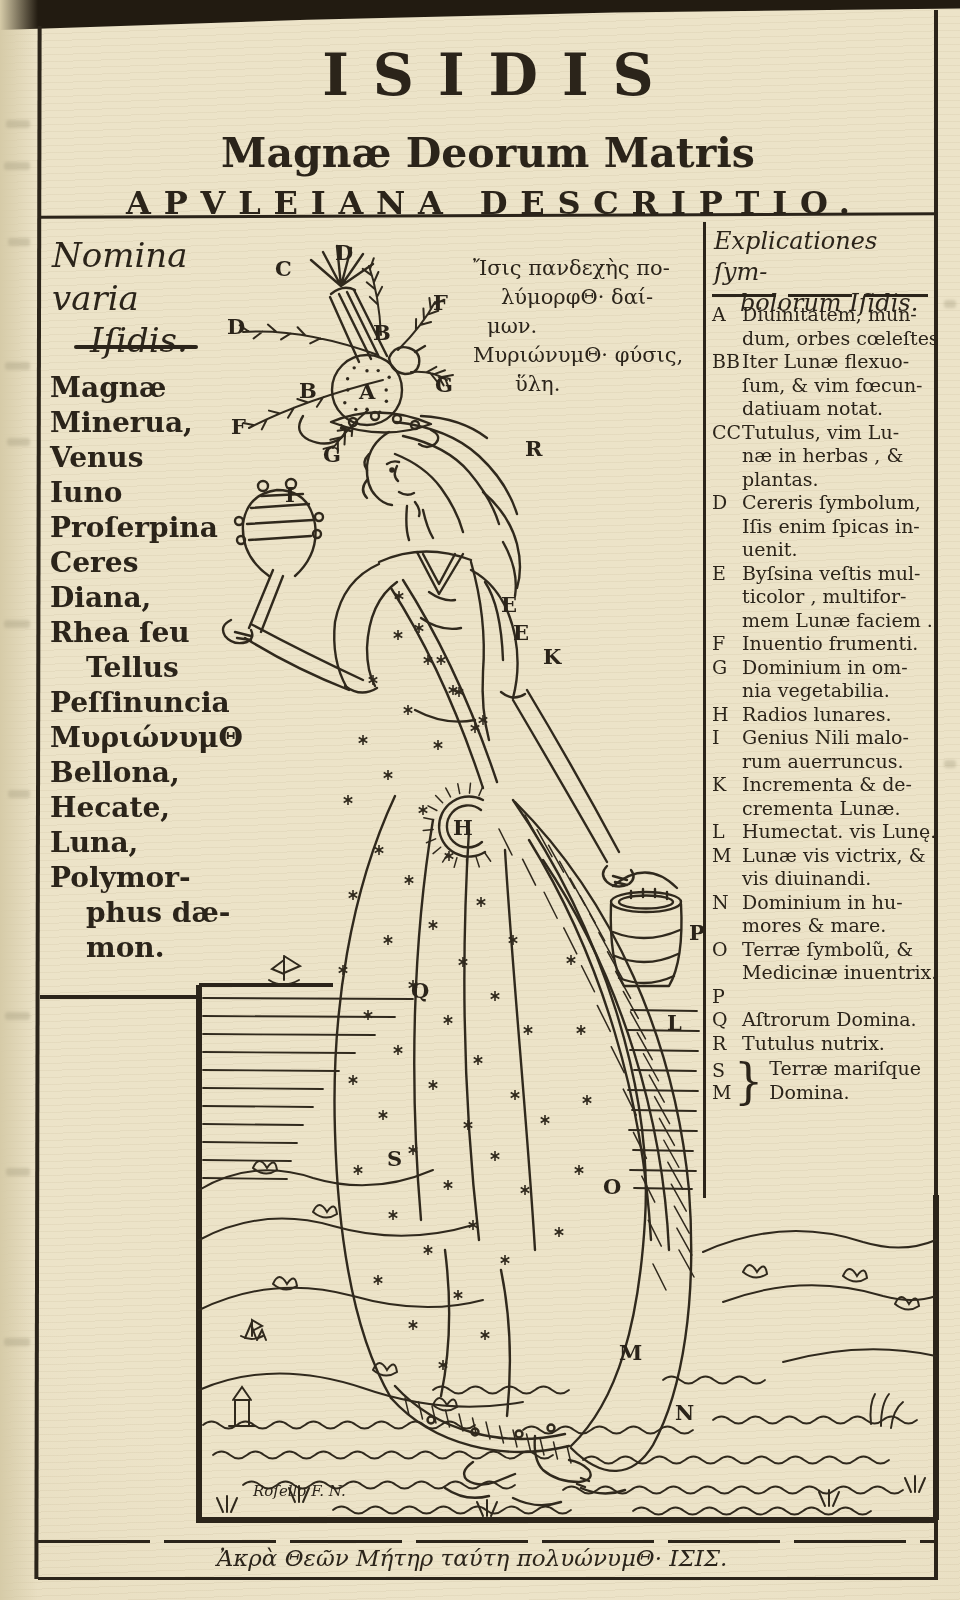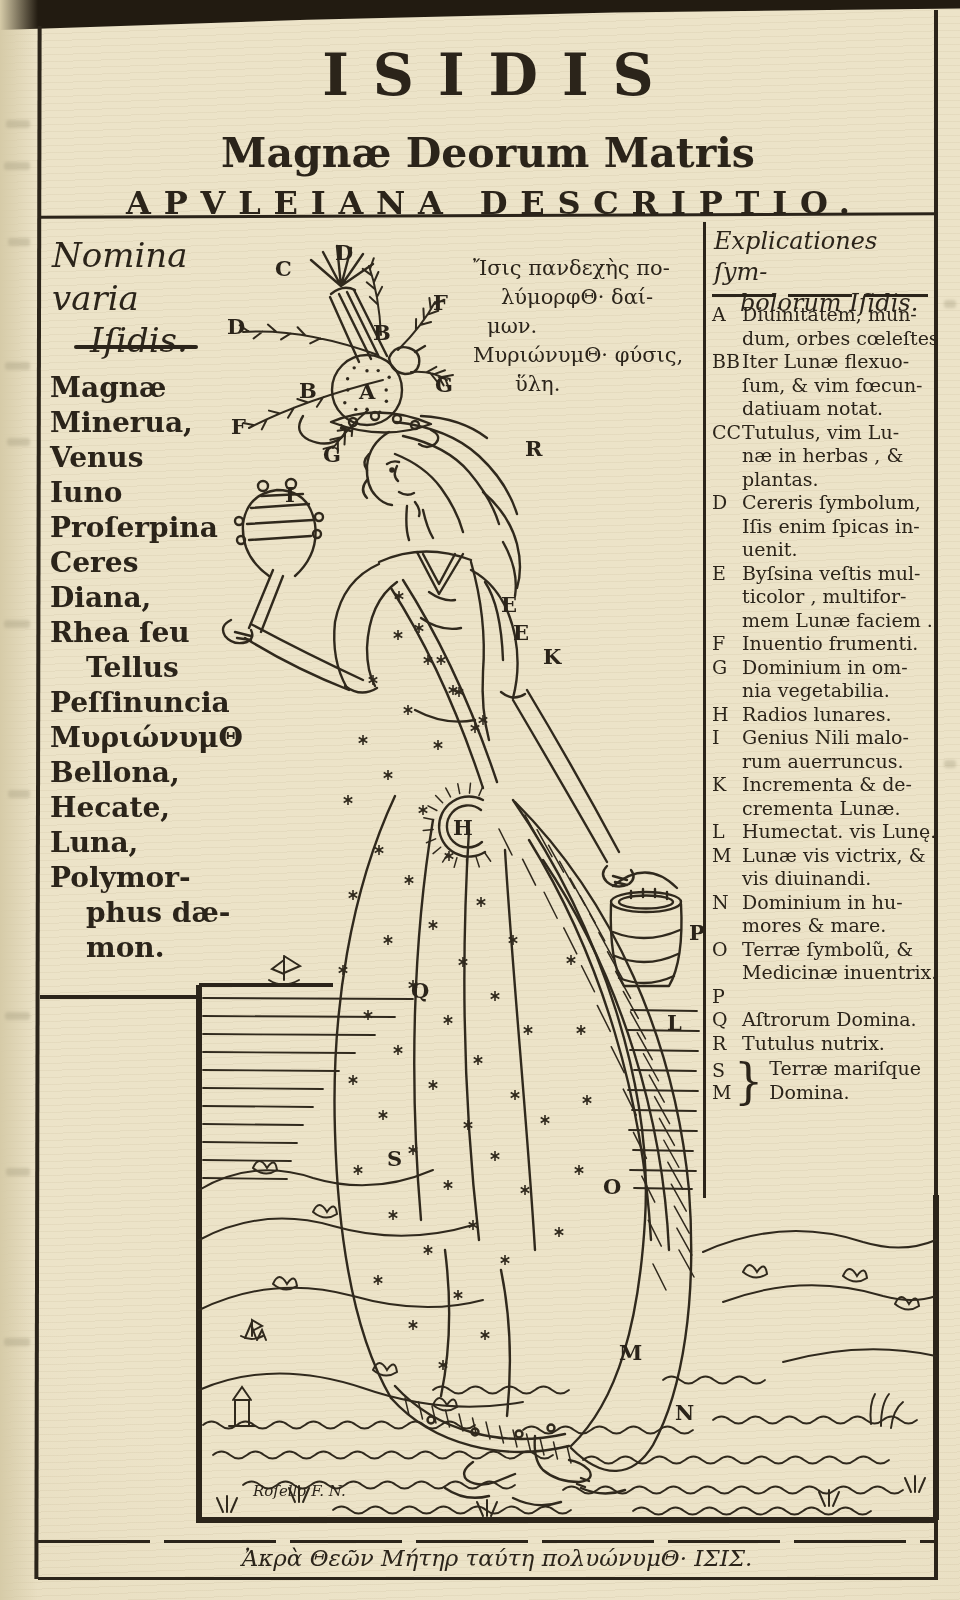--- a/index.html
+++ b/index.html
@@ -47,21 +47,21 @@
   .explic-h .l2{display:block;padding-left:26px;}
   .rc-body{left:710px;top:303px;width:230px;font-size:19px;line-height:23.5px;}
   .rc-entry{display:flex;}
   .rc-key{flex:0 0 30px;padding-left:2px;}
   .rc-txt{flex:1;white-space:pre-line;}
   .rc-brace{display:flex;align-items:center;margin-top:2px;}
   .rc-brace .keys{flex:0 0 22px;display:flex;flex-direction:column;line-height:22px;padding-left:2px;}
   .rc-brace .brace{font-size:46px;line-height:1;transform:scaleY(1.05);padding-right:4px;}
   .rc-brace .rc-txt{padding-left:2px;}
   
-  .caption{left:217px;top:1545px;width:560px;text-align:center;font-style:italic;font-size:23px;}
+  .caption{left:192px;top:1545px;width:560px;text-align:center;font-style:italic;font-size:23px;}
   
   .woodcut{left:183px;top:240px;}
   .woodcut *{vector-effect:none;}
   text.elab{font-family:"DejaVu Serif","Liberation Serif",serif;font-size:21px;font-weight:bold;fill:#2b241a;}
   text.esig{font-family:"DejaVu Serif","Liberation Serif",serif;fill:#2b241a;}
 </style>
 </head>
 <body>
 
 <div class="page">

